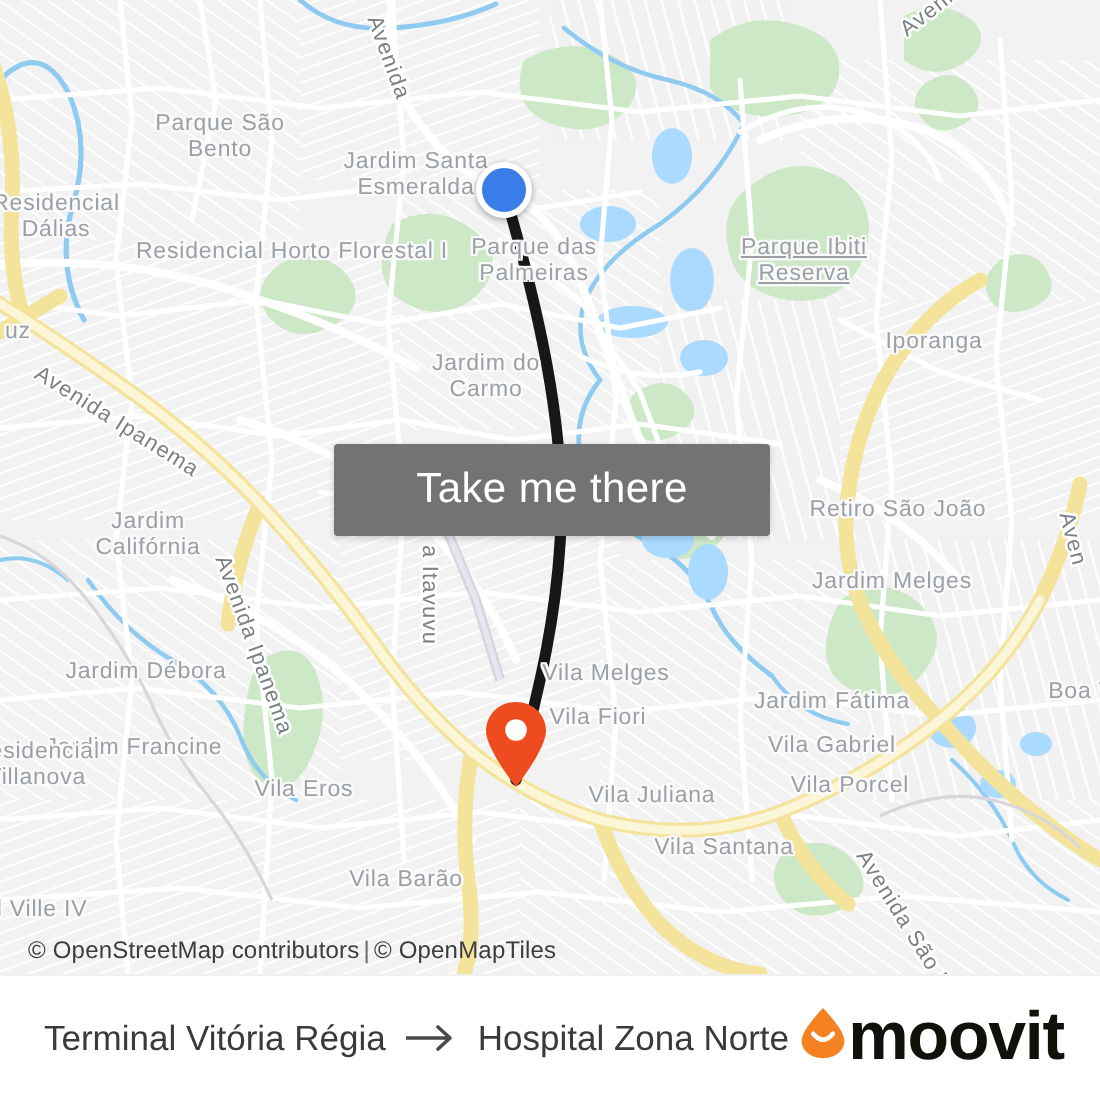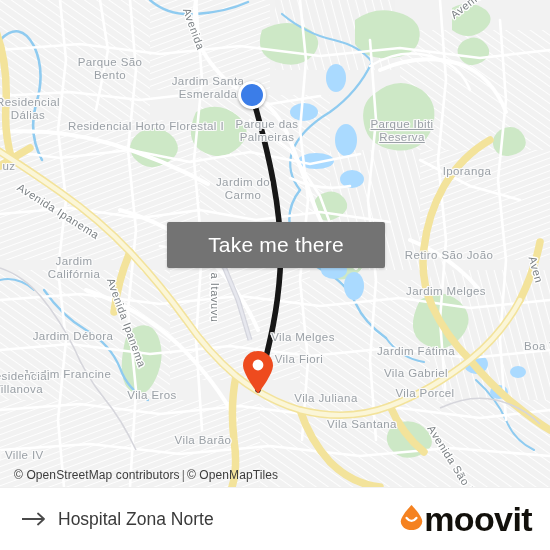--- a/index.html
+++ b/index.html
@@ -294,20 +294,21 @@
 
     <button id="take-me-there">Take me there</button>
 
     <div id="attribution">
       <a href="#">© OpenStreetMap contributors</a><span class="sep">|</span><a href="#">© OpenMapTiles</a>
     </div>
   </div>
 
   <div id="footer">
     <div id="route-summary">
+      <span>Terminal Vitória Régia</span>
       <span>
         <svg id="arrow-icon" width="26" height="14" viewBox="0 0 26 14">
           <path d="M0,7 L22,7 M16,1.5 L22,7 L16,12.5" stroke="#4a4a4a" stroke-width="1.8" fill="none" stroke-linecap="round" stroke-linejoin="round"></path>
         </svg>
       </span>
       <span>Hospital Zona Norte</span>
     </div>
 
     <div id="moovit-logo">
       <span>

